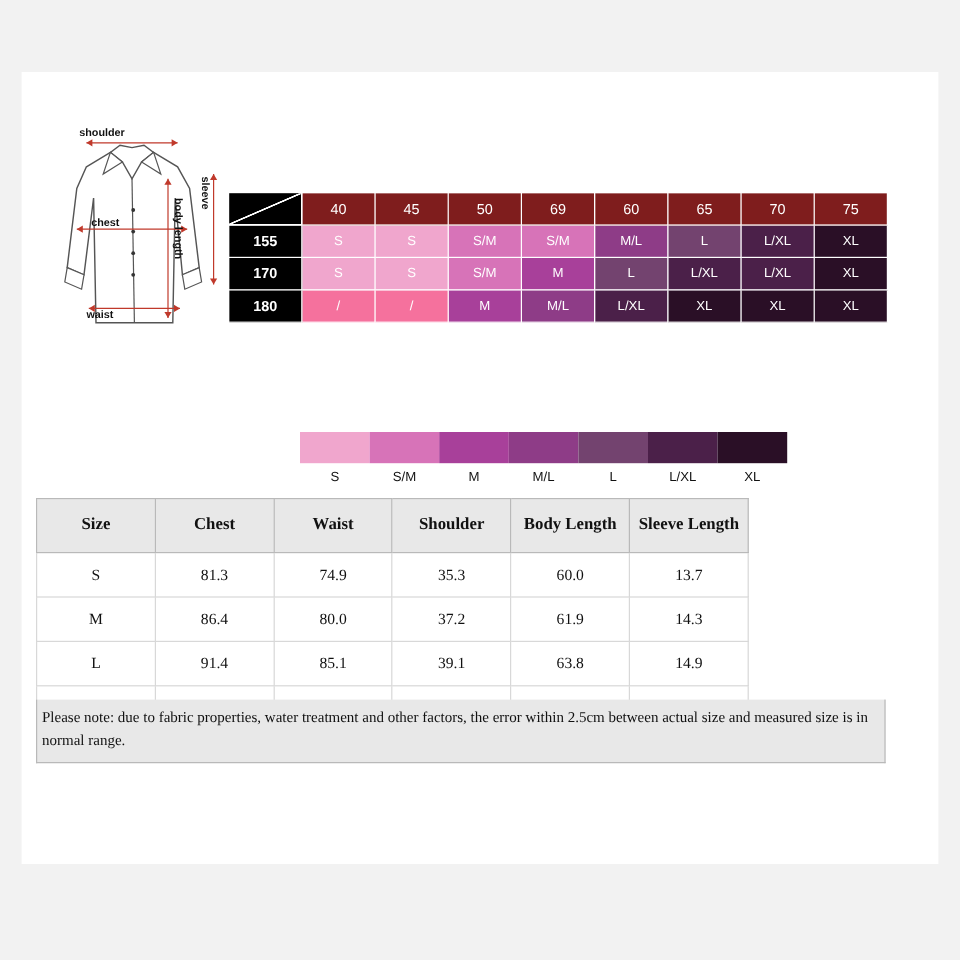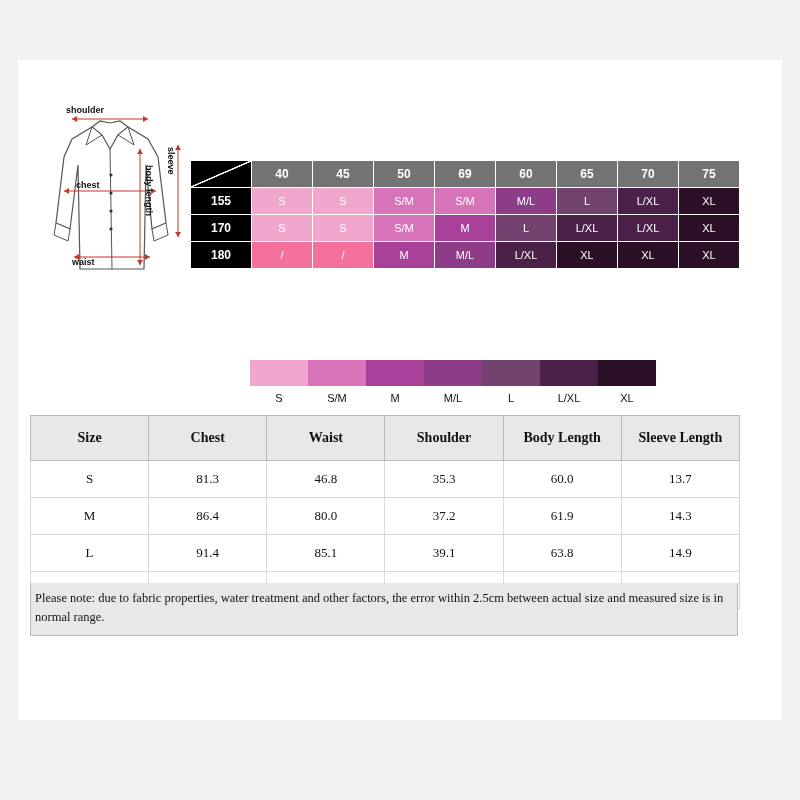--- a/index.html
+++ b/index.html
@@ -76,22 +76,22 @@
     width: 58px;
     height: 24px;
     text-align: center;
     vertical-align: middle;
     font-size: 11px;
     color: #ffffff;
     border: 1px solid #ffffff;
     font-family: "Liberation Sans", sans-serif;
   }
   .matrix th.colhead {
-    background: #737373;
-    font-weight: bold;
+    background: #7f1d1d;
+    font-weight: normal;
     font-size: 12px;
   }
   .matrix td.rowhead {
     background: #000000;
     width: 48px;
     font-weight: bold;
     font-size: 12px;
     color: #ffffff;
   }
   .corner {
@@ -123,21 +123,21 @@
 
   
   .meas-wrap {
     position: absolute;
     left: 30px;
     top: 415px;
     width: 710px;
   }
   table.meas {
     border-collapse: collapse;
-    width: 710px;
+    width: 594px;
     table-layout: fixed;
   }
   table.meas th {
     background: #e8e8e8;
     border: 1px solid #b9b9b9;
     height: 42px;
     font-size: 14px;
     font-weight: bold;
     color: #111;
     font-family: "Liberation Serif", serif;
@@ -310,21 +310,21 @@
             <th>Waist</th>
             <th>Shoulder</th>
             <th>Body Length</th>
             <th>Sleeve Length</th>
           </tr>
       </thead>
       <tbody id="meas-body">
           <tr>
             <td>S</td>
             <td>81.3</td>
-            <td>46.8</td>
+            <td>74.9</td>
             <td>35.3</td>
             <td>60.0</td>
             <td>13.7</td>
           </tr>
           <tr>
             <td>M</td>
             <td>86.4</td>
             <td>80.0</td>
             <td>37.2</td>
             <td>61.9</td>

